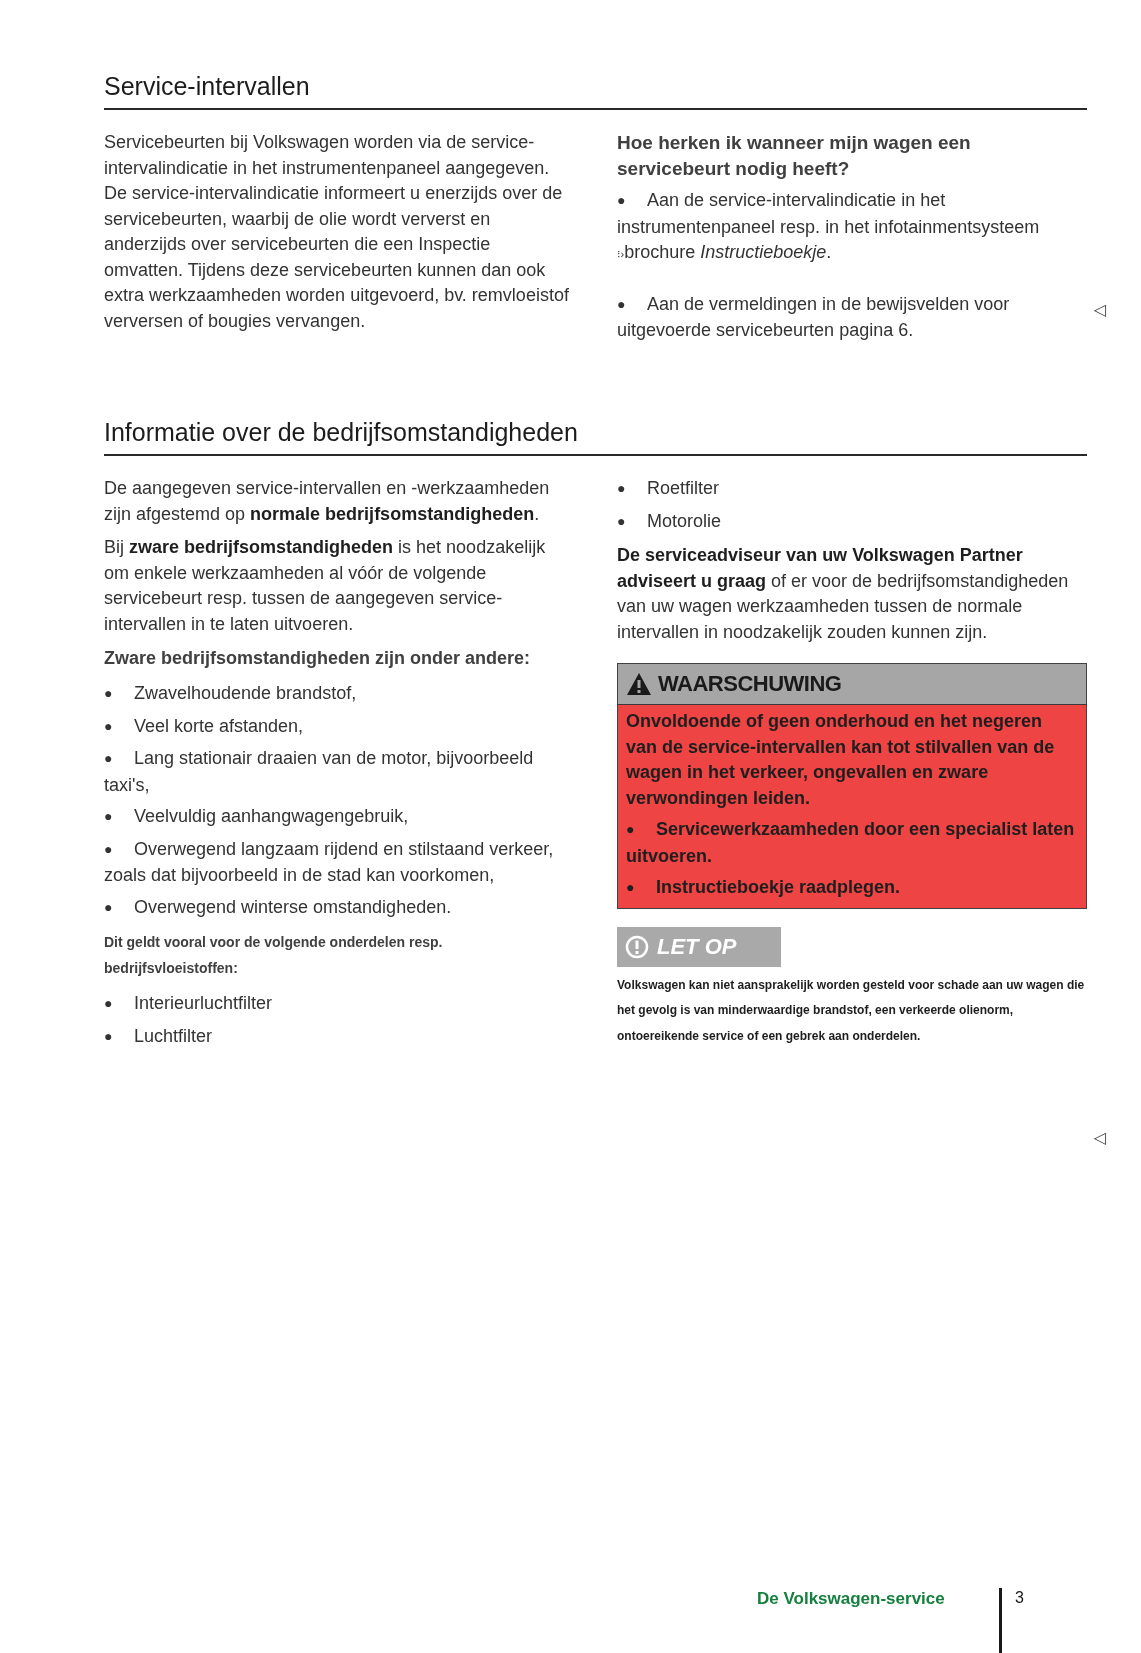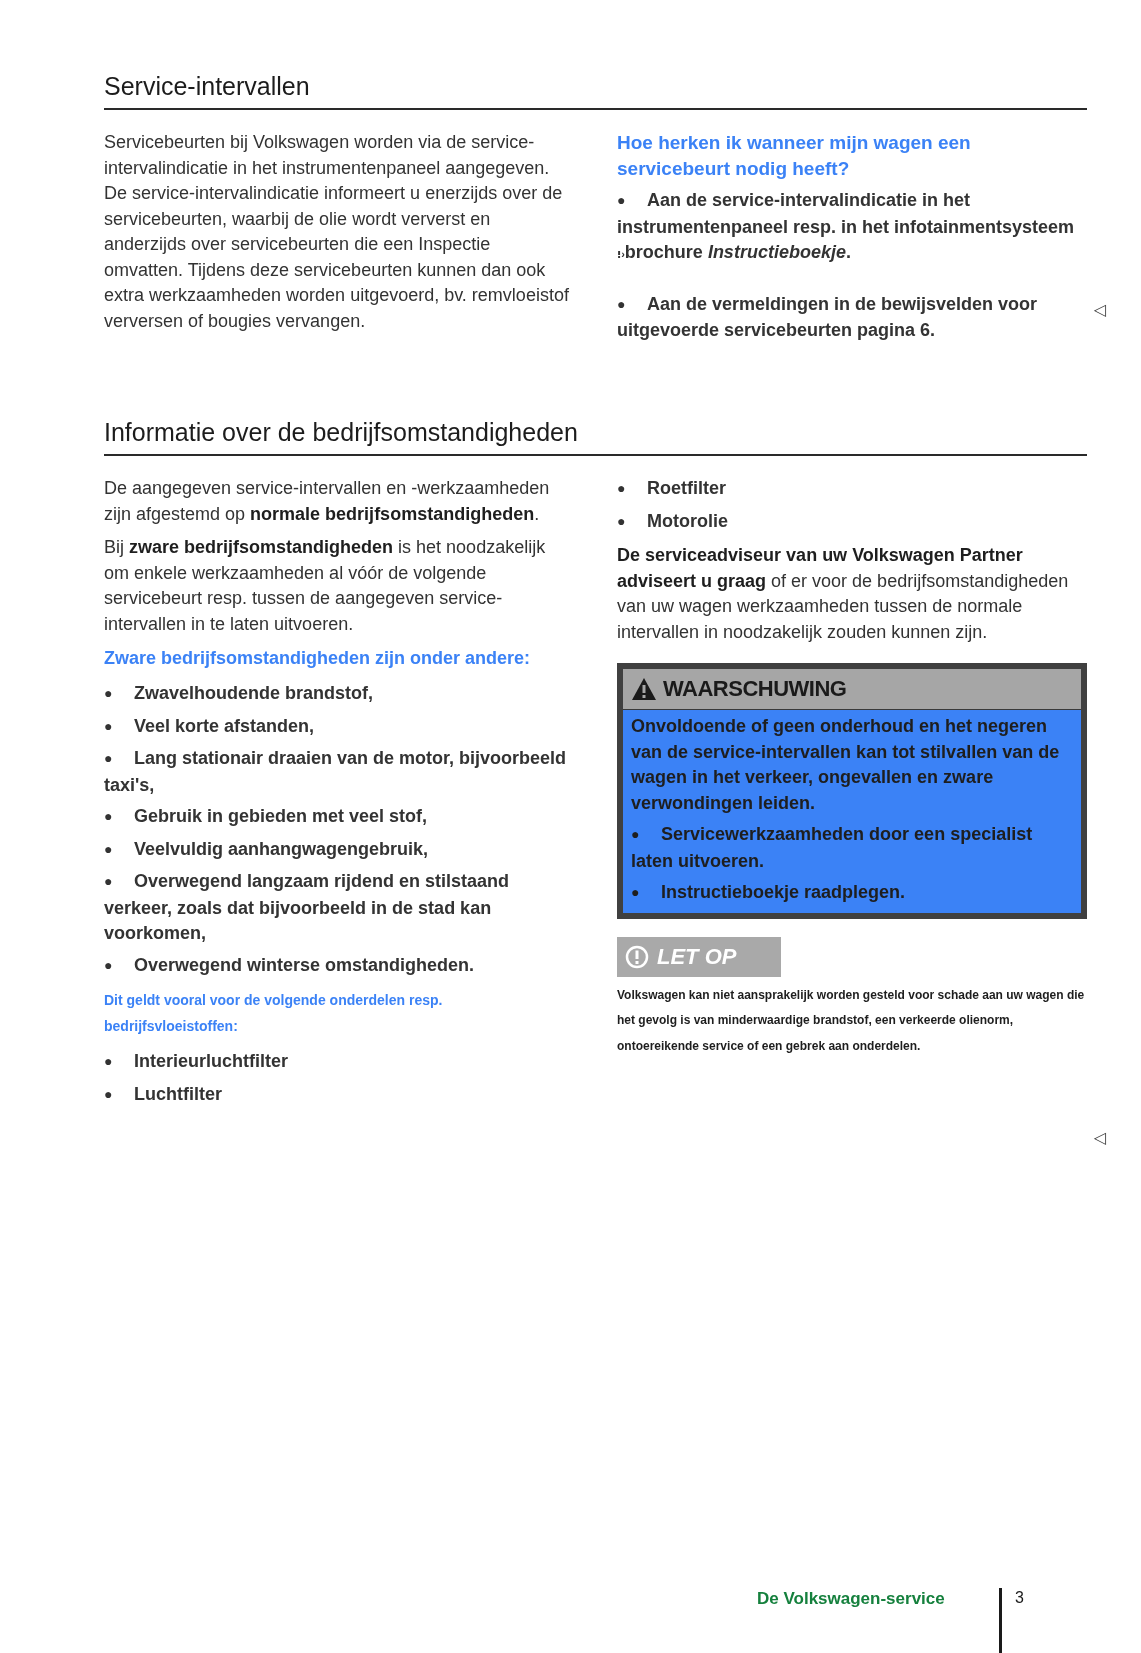--- a/index.html
+++ b/index.html
@@ -10,27 +10,27 @@
   }
   .abs { position: absolute; }
   .section-title {
     font-size: 25px; font-weight: normal; color: #1c1c1c; margin: 0;
     letter-spacing: 0px;
   }
   .rule { height: 2px; background: #2a2a2a; }
   .col { position: absolute; font-size: 18px; line-height: 25.5px; color: #333; }
   .col p { margin: 0 0 8px 0; }
   .bold { font-weight: bold; color: #1e1e1e; }
-  .subhead { font-weight: bold; font-size: 19px; line-height: 26px; color: #3b82f6; margin: 0 0 6px 0; }
-  ul.bl { list-style: none; margin: 0; padding: 0; font-weight: bold; }
+  .subhead { font-weight: bold; font-size: 19px; line-height: 26px; color: #404040; margin: 0 0 6px 0; }
+  ul.bl { list-style: none; margin: 0; padding: 0; }
   ul.bl li { margin: 0 0 6px 0; }
   ul.bl li .dot { display: inline-block; width: 30px; font-size: 14px; position: relative; top: -1px; }
   .backarrow { font-size: 16px; color: #444; }
   .warn-box {
-    border: 6px solid #404040; background: #3b82f6;
+    border: 1px solid #404040; background: #ef4444;
   }
   .warn-head {
     background: #a6a6a6; height: 40px; display: flex; align-items: center;
     padding-left: 8px; border-bottom: 1px solid #3a3a3a;
   }
   .warn-head .title { font-weight: bold; font-size: 22px; color: #1a1a1a; margin-left: 6px; letter-spacing: -0.5px; }
   .warn-body { padding: 4px 8px 6px 8px; font-weight: bold; font-size: 18px; line-height: 25.5px; color: #1e1e1e; }
   .warn-body p { margin: 0 0 6px 0; }
   .letop-head {
     background: #a9a9a9; height: 40px; width: 156px; display: flex; align-items: center; padding-left: 8px;
@@ -73,21 +73,20 @@
     <span>De aangegeven service-intervallen en -werkzaamheden zijn afgestemd op </span><span class="bold">normale bedrijfsomstandigheden</span><span>.</span>
   </p>
   <p>
     <span>Bij </span><span class="bold">zware bedrijfsomstandigheden</span><span> is het noodzakelijk om enkele werkzaamheden al vóór de volgende servicebeurt resp. tussen de aangegeven service-intervallen in te laten uitvoeren.</span>
   </p>
   <div class="subhead" style="font-size:18px; margin-top:2px; margin-bottom:10px;">Zware bedrijfsomstandigheden zijn onder andere:</div>
   <ul class="bl">
     <li><span class="dot">●</span><span>Zwavelhoudende brandstof,</span></li>
     <li><span class="dot">●</span><span>Veel korte afstanden,</span></li>
     <li><span class="dot">●</span><span>Lang stationair draaien van de motor, bijvoorbeeld taxi's,</span></li>
-    <li><span class="dot">●</span><span>Gebruik in gebieden met veel stof,</span></li>
     <li><span class="dot">●</span><span>Veelvuldig aanhangwagengebruik,</span></li>
     <li><span class="dot">●</span><span>Overwegend langzaam rijdend en stilstaand verkeer, zoals dat bijvoorbeeld in de stad kan voorkomen,</span></li>
     <li><span class="dot">●</span><span>Overwegend winterse omstandigheden.</span></li>
   </ul>
   <div class="subhead" style="font-size:14px; margin-top:8px; margin-bottom:10px;">Dit geldt vooral voor de volgende onderdelen resp. bedrijfsvloeistoffen:</div>
   <ul class="bl">
     <li><span class="dot">●</span><span>Interieurluchtfilter</span></li>
     <li><span class="dot">●</span><span>Luchtfilter</span></li>
   </ul>
 </div>

